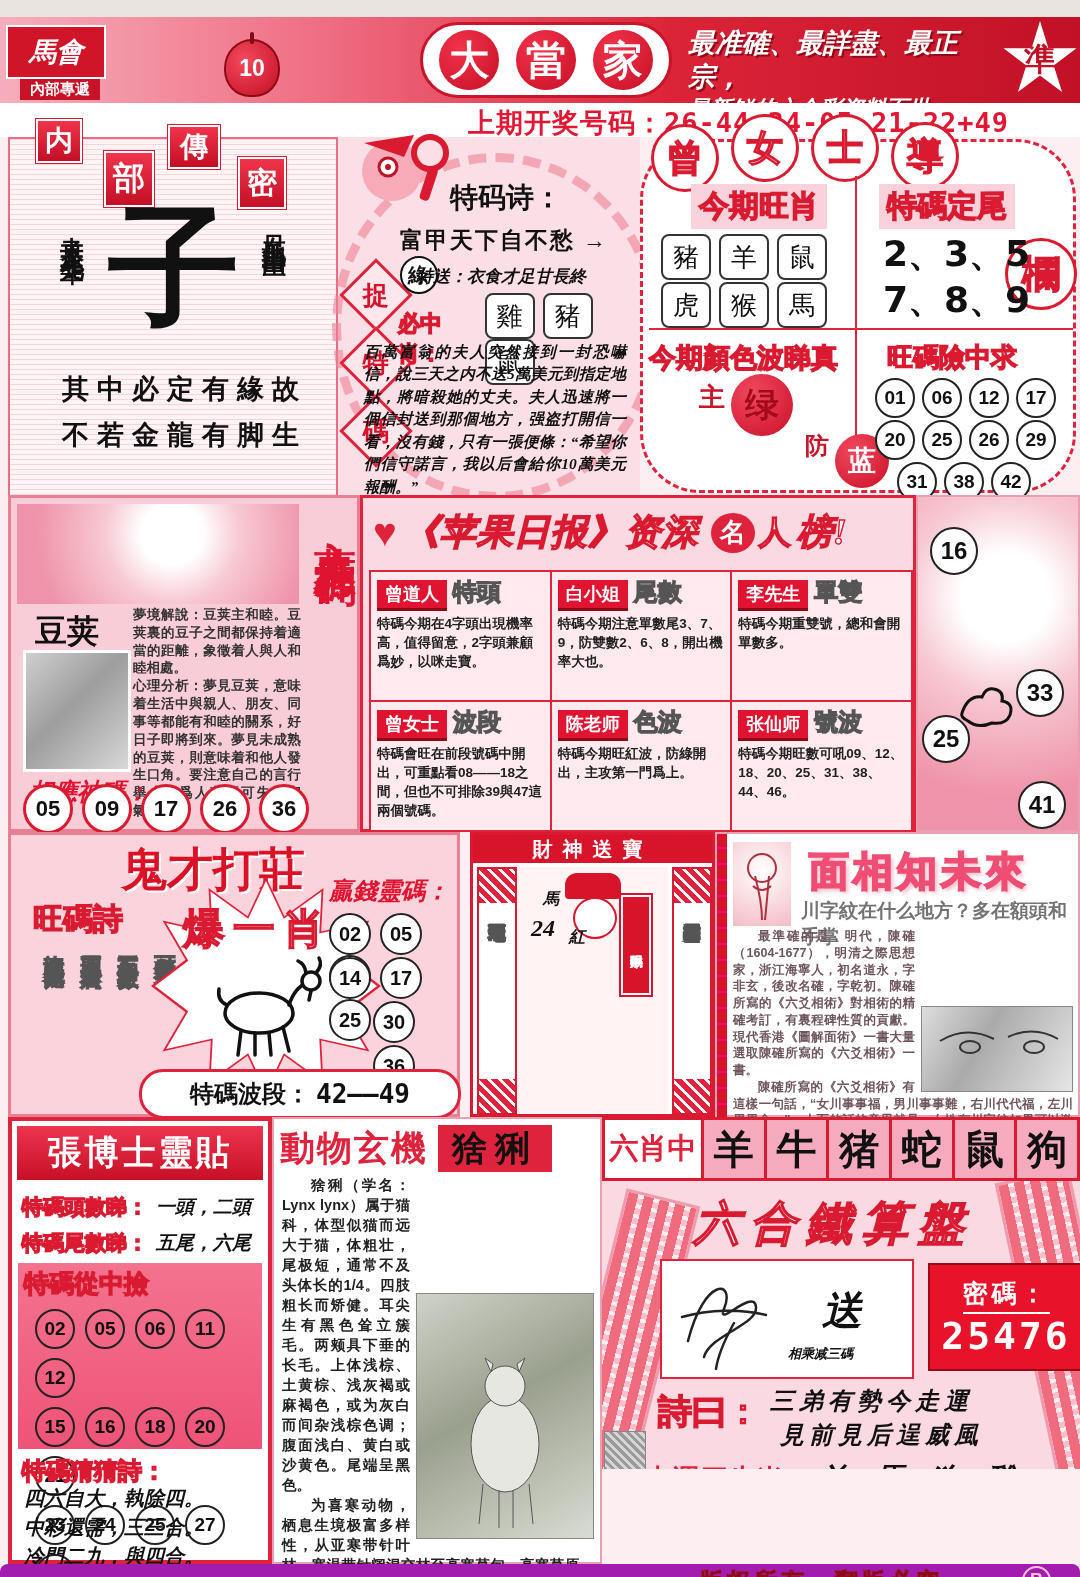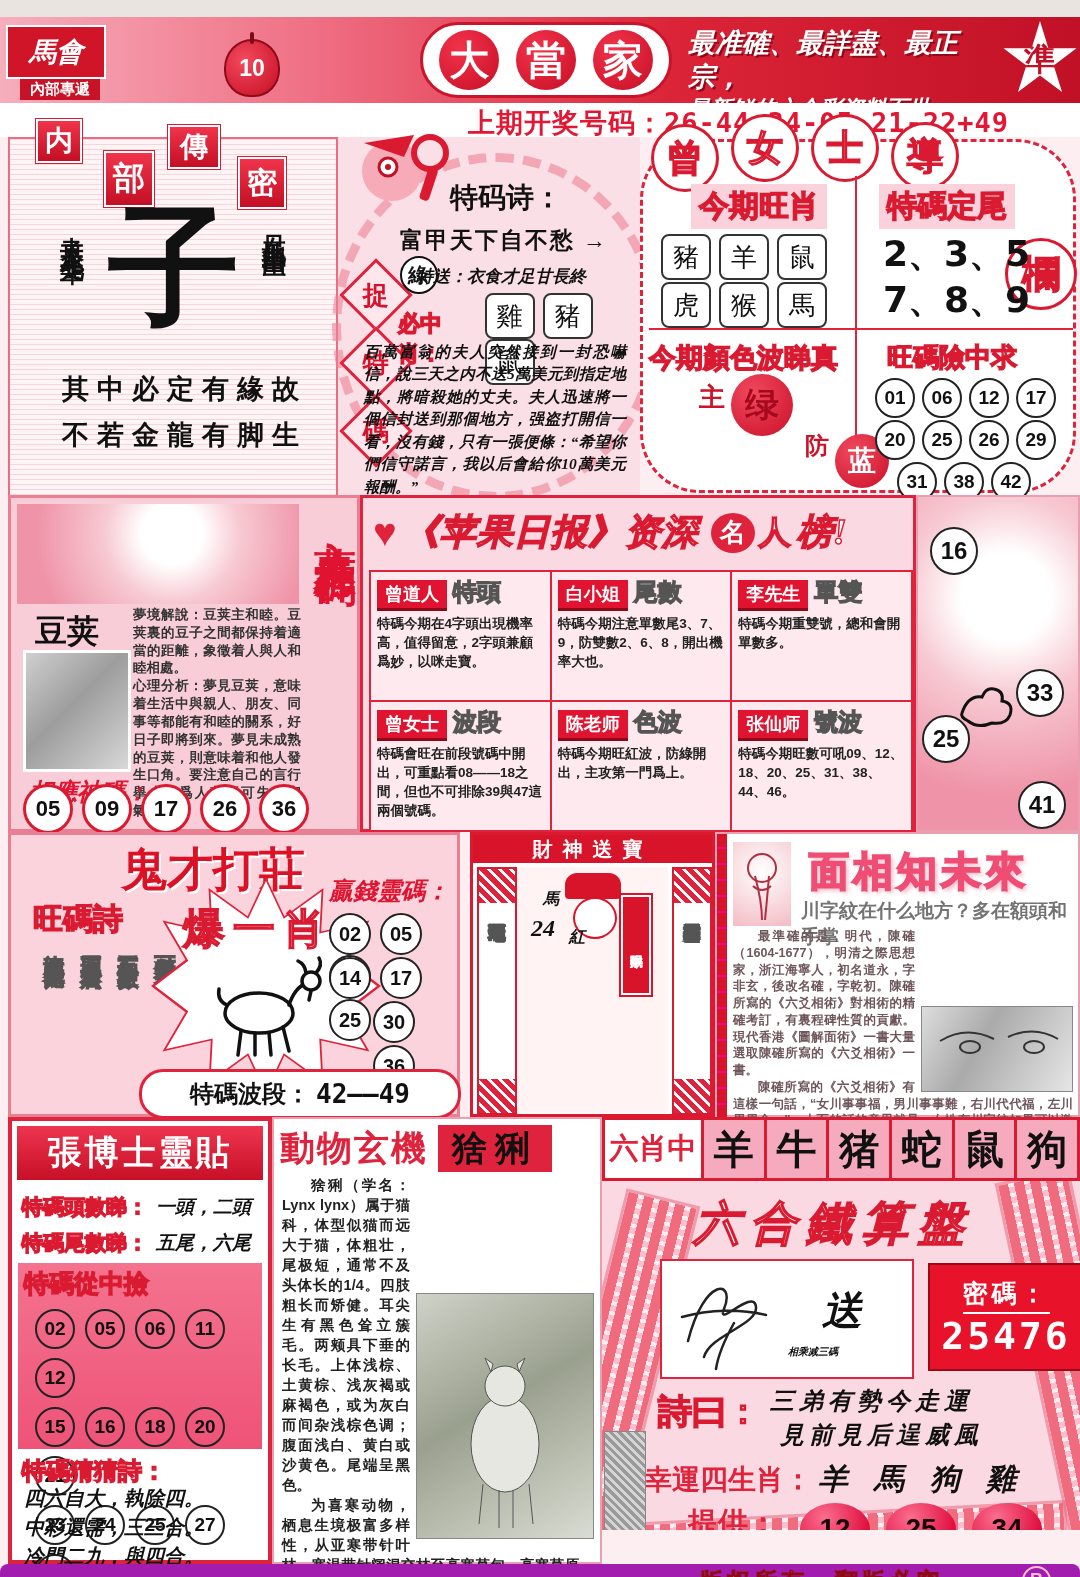--- a/index.html
+++ b/index.html
@@ -391,31 +391,31 @@
     <div style="width:96px;display:flex;align-items:center;justify-content:center;color:#e0233c;font-size:29px;font-weight:900;">六肖中</div>
     <div style="flex:1;display:flex;">
         <span class="zrow-cell">羊</span>
         <span class="zrow-cell">牛</span>
         <span class="zrow-cell">猪</span>
         <span class="zrow-cell">蛇</span>
         <span class="zrow-cell">鼠</span>
         <span class="zrow-cell">狗</span>
       </div>
   </div>
-  <div class="panel" style="left:602px;top:1164px;width:478px;height:349px;background:#fbd9e2;overflow:hidden;">
+  <div class="panel" style="left:602px;top:1164px;width:478px;height:288px;background:#fbd9e2;overflow:hidden;">
     <div class="abacus" style="left:-28px;top:10px;width:70px;height:420px;transform:rotate(14deg);"></div>
     <div class="abacus" style="left:436px;top:-10px;width:70px;height:420px;transform:rotate(-12deg);"></div>
     <div class="abacus" style="left:40px;top:330px;width:420px;height:60px;transform:rotate(-3deg);"></div>
     <div class="abs serif ol-red" style="left:92px;top:12px;font-size:46px;letter-spacing:10px;font-style:italic;">六合鐵算盤</div>
     <div class="abs" style="left:58px;top:78px;width:250px;height:116px;background:#fff;border:2px solid #e0233c;">
       <svg class="abs" style="left:8px;top:4px;" width="110" height="108" viewBox="0 0 110 108">
           <path d="M18 76 C 34 12, 66 14, 54 44 C 46 64, 84 22, 86 42 C 88 60, 40 70, 34 92 M64 58 C 54 76, 48 90, 46 104 M12 52 C 40 44, 72 44, 96 50" fill="none" stroke="#222" stroke-width="2.5" stroke-linecap="round"></path>
         </svg>
       <div class="abs script" style="left:160px;top:22px;font-size:40px;">送</div>
-      <div class="abs script" style="left:126px;top:84px;font-size:10px;">相乘减三碼</div>
+      <div class="abs script" style="left:126px;top:84px;font-size:13px;">相乘减三碼</div>
     </div>
     <div class="abs" style="left:326px;top:82px;width:152px;height:104px;background:#e8132b;border:2px solid #9c0a18;display:flex;flex-direction:column;align-items:center;justify-content:center;">
       <div style="color:#fff;font-weight:900;font-size:25px;letter-spacing:4px;border-bottom:2px solid #fff;padding-bottom:2px;">密碼：</div>
       <div class="mono" style="color:#fff;font-weight:900;font-size:38px;letter-spacing:3px;">25476</div>
     </div>
     <div class="abs ol-red serif" style="left:56px;top:208px;font-size:34px;">詩曰：</div>
     <div class="abs script" style="left:168px;top:204px;font-size:24px;letter-spacing:5px;">三弟有勢今走運</div>
     <div class="abs script" style="left:178px;top:238px;font-size:24px;letter-spacing:5px;">見前見后逞威風</div>
     <div class="abs" style="left:42px;top:278px;display:flex;align-items:center;">
       <span style="color:#e0233c;font-weight:900;font-size:28px;">幸運四生肖：</span>

